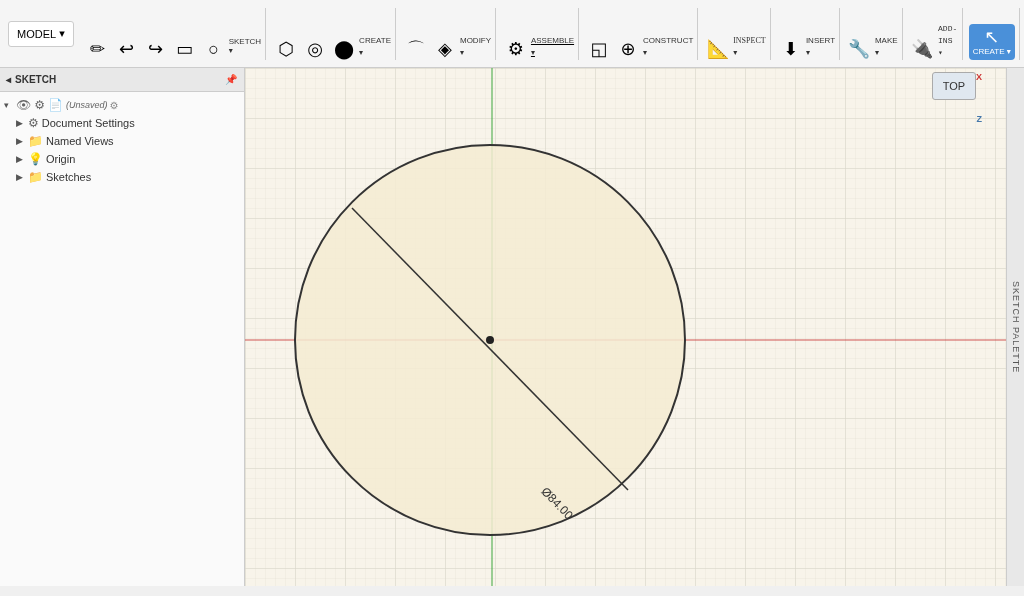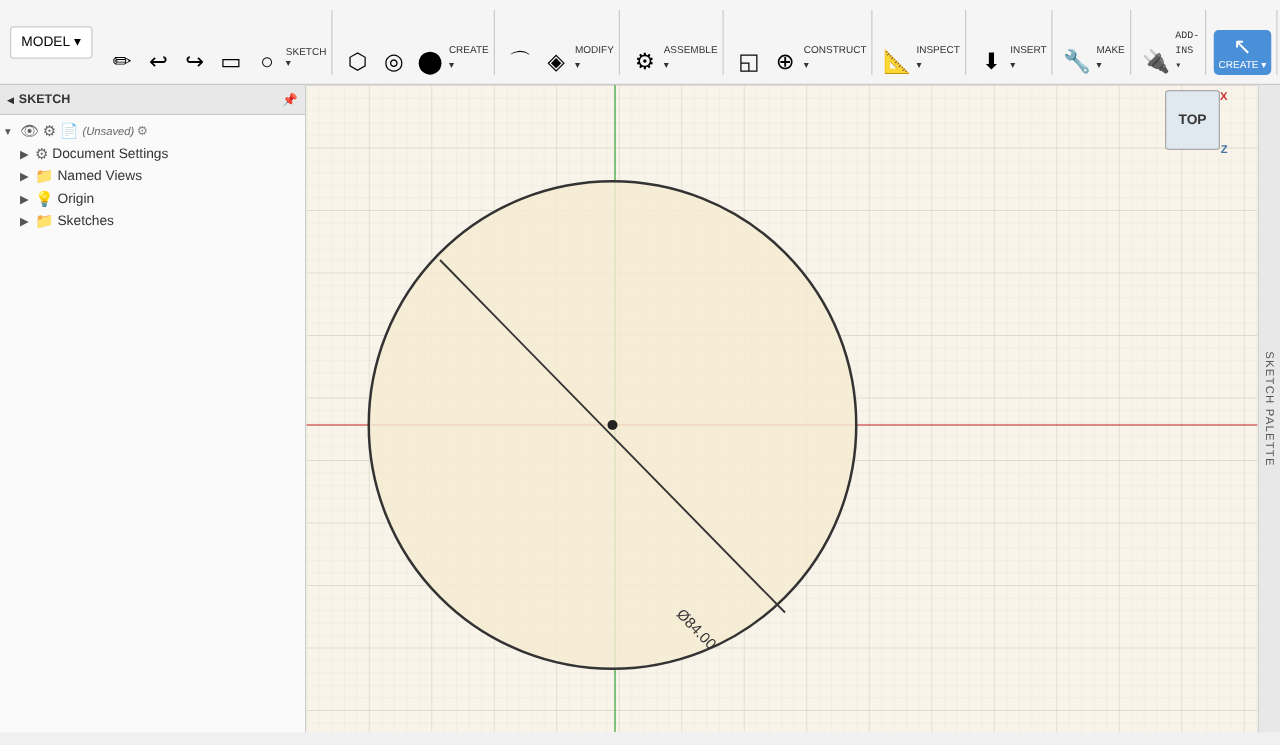--- a/index.html
+++ b/index.html
@@ -139,26 +139,26 @@
       right: 24px;
       width: 50px;
       height: 60px;
       z-index: 10;
     }
     .cube-face {
       background: #e0e8f0;
       border: 1px solid #aaa;
       border-radius: 3px;
       width: 44px;
-      height: 48px;
+      height: 28px;
       display: flex;
       align-items: center;
       justify-content: center;
       font-size: 11px;
-      font-weight: bold;
+      font-weight: normal;
       color: #333;
       cursor: pointer;
     }
     .cube-x-marker {
       position: absolute;
       top: 0;
       right: 0;
       font-size: 9px;
       color: #cc3333;
       font-weight: bold;
@@ -235,42 +235,42 @@
     </div>
     <div style="padding-bottom:3px;">
       <span style="font-size:8px; color:#333;">MODIFY ▾</span>
     </div>
   </div>
 
   <div class="toolbar-group">
     <div class="tb-btn">
       <span class="icon">⚙</span>
     </div>
-    <div style="padding-bottom:3px;">
+    <div style="padding-bottom:3px;text-decoration:underline;">
       <span style="font-size:8px; color:#333;">ASSEMBLE ▾</span>
     </div>
   </div>
 
   <div class="toolbar-group">
     <div class="tb-btn">
       <span class="icon">◱</span>
     </div>
     <div class="tb-btn">
       <span class="icon">⊕</span>
     </div>
     <div style="padding-bottom:3px;">
       <span style="font-size:8px; color:#333;">CONSTRUCT ▾</span>
     </div>
   </div>
 
   <div class="toolbar-group">
     <div class="tb-btn">
       <span class="icon">📐</span>
     </div>
-    <div style="padding-bottom:3px;">
+    <div style="padding-bottom:3px;font-family:Liberation Serif, serif;">
       <span style="font-size:8px; color:#333;">INSPECT ▾</span>
     </div>
   </div>
 
   <div class="toolbar-group">
     <div class="tb-btn">
       <span class="icon">⬇</span>
     </div>
     <div style="padding-bottom:3px;">
       <span style="font-size:8px; color:#333;">INSERT ▾</span>

